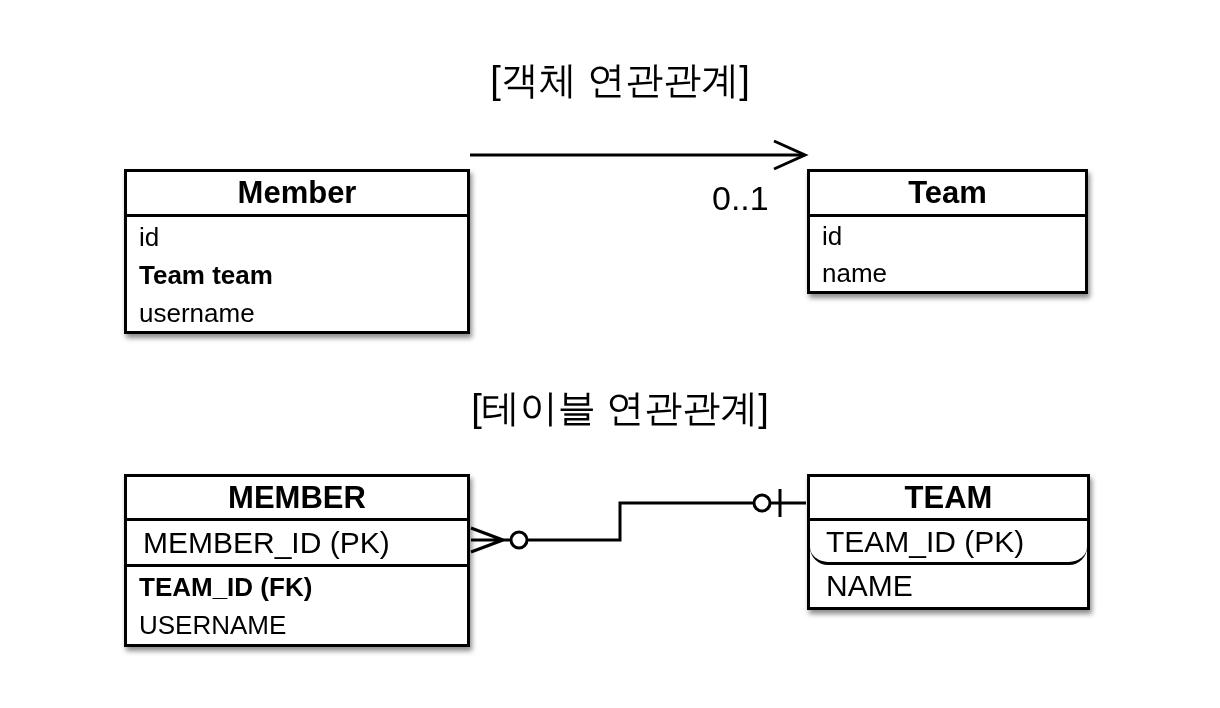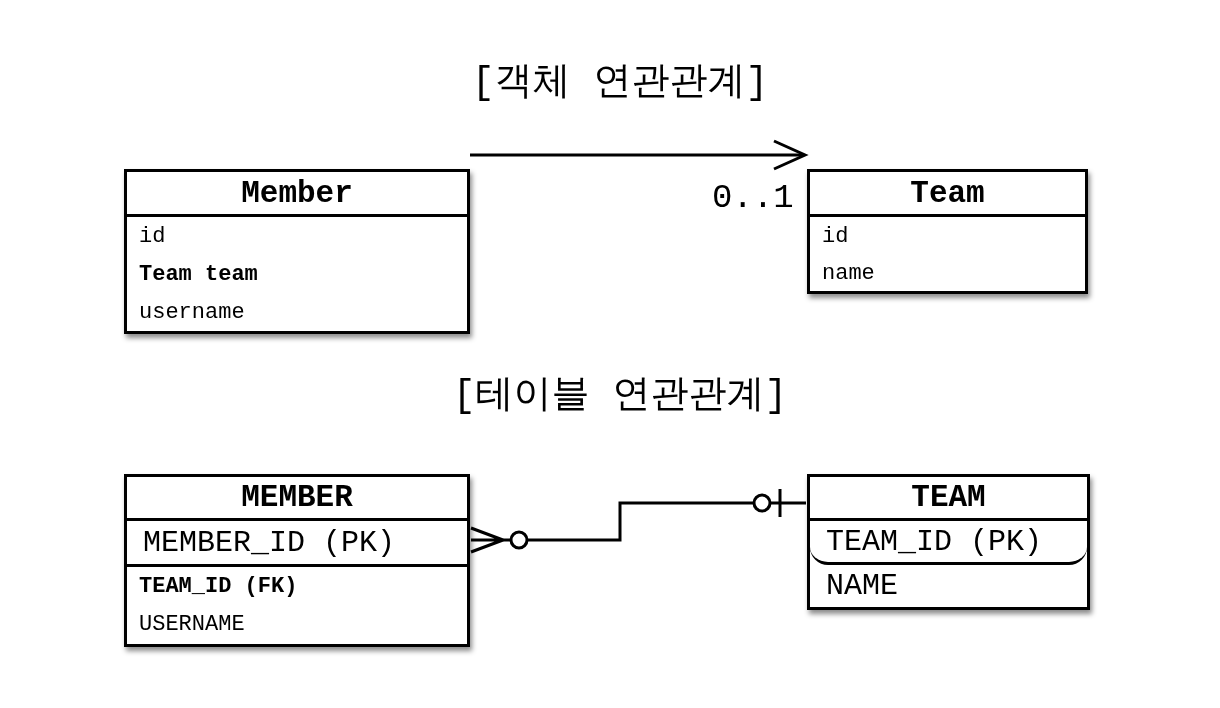--- a/index.html
+++ b/index.html
@@ -1,47 +1,47 @@
 <!DOCTYPE html>
 <html style="--line: #000000; --bg: #ffffff; --boxfill: #ffffff;"><head>
 <meta charset="utf-8">
 <style>
   :root { --line:#000000; --bg:#ffffff; --boxfill:#ffffff; }
   * { margin:0; padding:0; box-sizing:border-box; }
   html,body { background:var(--bg); }
   .canvas {
     position:relative; width:1220px; height:708px;
     background:var(--bg); overflow:hidden;
-    font-family:Liberation Mono, monospace;
+    font-family:Liberation Sans, sans-serif;
     color:var(--line);
   }
   .title {
     position:absolute; left:20px; width:1200px; text-align:center;
     font-size:38px; font-weight:400; letter-spacing:0px; color:var(--line);
   }
   .title-object { top:55px; }
-  .title-table  { top:368px; }
+  .title-table  { top:383px; }
 
   .uml-box {
     position:absolute; background:var(--boxfill);
     border:3px solid var(--line);
     box-shadow:2px 4px 5px rgba(0,0,0,0.45);
     margin-top:37px;
   }
   .box-header {
     border-bottom:3px solid var(--line);
     text-align:center; font-weight:bold; font-size:31px;
     display:flex; align-items:center; justify-content:center;
   }
   .box-row {
     border-bottom:3px solid var(--line);
     font-size:30px; padding-left:16px;
     display:flex; align-items:center;
   }
-  .box-body { padding:1px 11px 0 12px; font-size:22px; }
+  .box-body { padding:1px 11px 0 12px; font-size:26px; }
   .field { line-height:38px; white-space:nowrap; }
   .bold  { font-weight:bold; }
 
   
   .member-class { left:124px; top:132px; width:346px; height:165px; }
   .member-class .box-header { height:45px; }
   .team-class   { left:807px; top:132px; width:281px; height:125px; }
   .team-class .box-header { height:45px; }
   .team-class .field { line-height:37px; }
 

